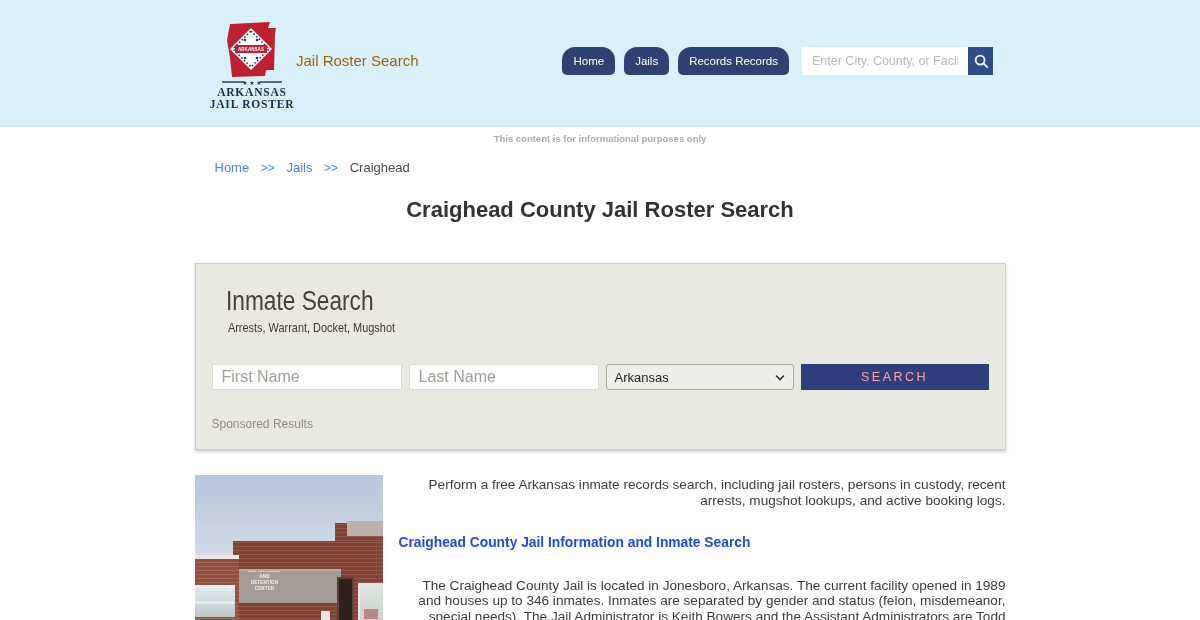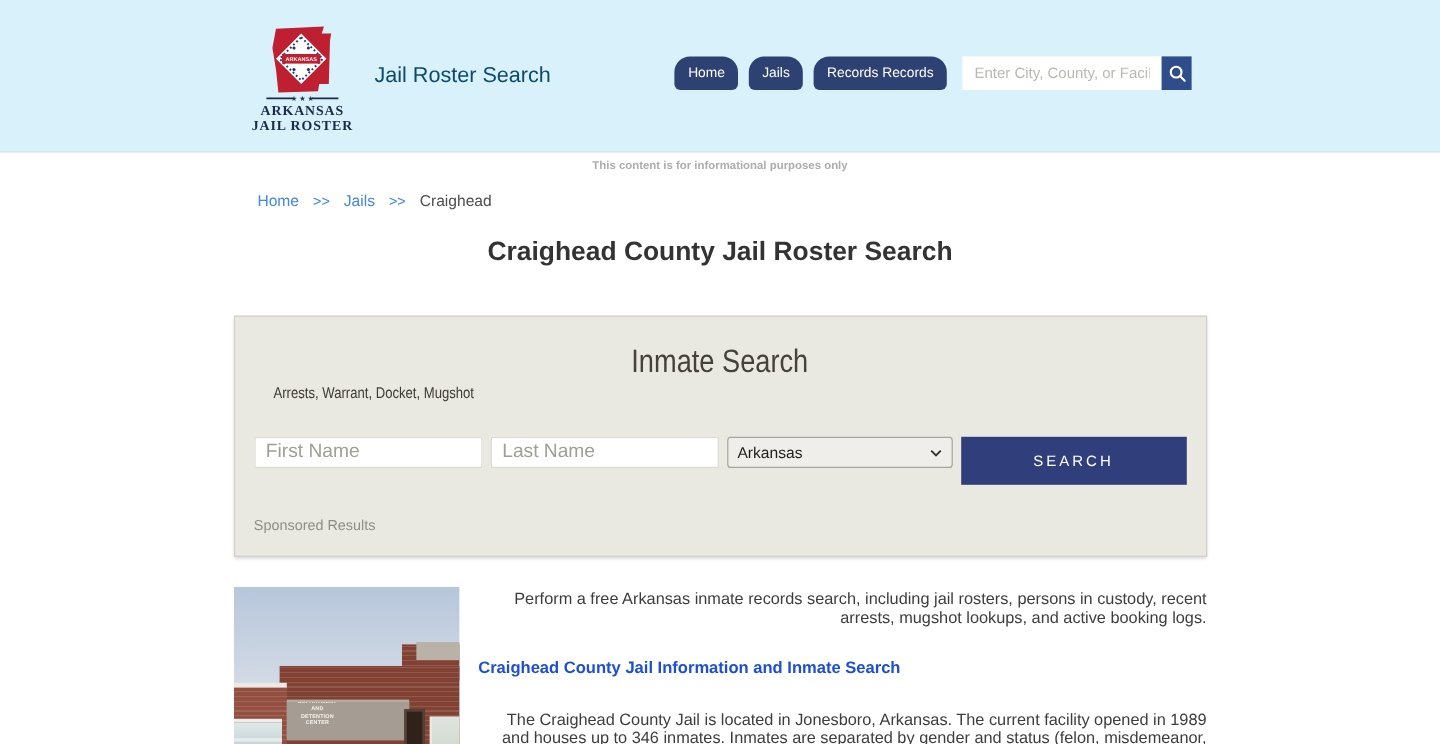--- a/index.html
+++ b/index.html
@@ -3,21 +3,21 @@
 <meta charset="utf-8">
 <style>
   * { margin:0; padding:0; box-sizing:border-box; }
   html,body { width:1200px; height:620px; overflow:hidden; background:#fff;
     font-family:"Liberation Sans", sans-serif; }
 
   
   .site-header { position:relative; width:1200px; height:127px; background:#d9f1fb;
     border-bottom:1px solid #cfe7f1; }
   .logo { position:absolute; left:208px; top:20px; width:96px; height:90px; cursor:pointer; }
-  .site-title { position:absolute; left:312px; top:52px; font-size:18px; color:#0c4a6e; }
+  .site-title { position:absolute; left:296px; top:52px; font-size:15px; color:#a16207; }
   .nav-search { position:absolute; right:207px; top:47px; display:flex; align-items:center; }
   .tab { height:28px; line-height:28px; padding:0 11px; margin-right:9px; background:#2e4173;
     color:#fff; font-size:11.5px; border:none; border-radius:13px 13px 5px 5px; cursor:pointer;
     font-family:"Liberation Sans", sans-serif; }
   .tab:last-of-type { margin-right:13px; }
   .hdr-search { display:flex; height:28px; }
   .hdr-search input { width:166px; height:28px; border:none; padding:0 10px; font-size:12.5px;
     color:#444; outline:none; font-family:"Liberation Sans", sans-serif; }
   .hdr-search input::placeholder { color:#b9b9b4; }
   .hdr-search button { width:25px; height:28px; background:#2f4d8a; border:none; cursor:pointer;
@@ -27,32 +27,32 @@
   .disclaimer { margin-top:6px; text-align:center; font-size:9.5px; font-weight:bold; color:#aeacac; }
   .crumbs { width:811px; margin:16px auto 0; padding-left:20px; font-size:13px; color:#555; }
   .crumbs a { color:#4285f4; text-decoration:none; cursor:pointer; }
   .crumbs .sep { color:#4285f4; margin:0 8px; font-size:12px; }
   .crumbs .current { color:#4d4d4d; }
   .page-title { margin-top:22px; text-align:center; font-size:22px; font-weight:bold; color:#333; }
 
   
   .panel { width:811px; margin:40px auto 0; background:#e9e8e1; border:1px solid #cfcfc7;
     box-shadow:0 2px 3px rgba(0,0,0,.18); padding:12px 16px 18px; }
-  .panel-title { text-align:center; margin-top:10px; font-size:27px; color:#46413a; }
+  .panel-title { margin-top:10px; font-size:27px; color:#46413a; }
   .panel-title span, .panel-sub span { display:inline-block; transform:scaleX(.84); transform-origin:center; }
   .panel-sub { text-align:left; margin-top:3px; font-size:13px; color:#403b34; }
   .form-row { display:flex; margin-top:29px; gap:7px; }
   .form-row .txt { width:190px; height:26px; border:1px solid #dcdcd2; padding:0 9px;
     font-size:16px; color:#333; outline:none; background:#fff; font-family:"Liberation Sans", sans-serif; }
   .form-row .txt::placeholder { color:#a09f97; }
   .fake-select { width:190px; height:26px; background:#efeeea; border:1px solid #a6a69e;
     border-radius:3px; display:flex; align-items:center; padding:0 8px; font-size:13px; color:#1f1f1f;
     cursor:pointer; }
   .fake-select .val { flex:1; }
-  .btn-search { width:190px; height:40px; background:#313e7c; border:none; color:#ffffff;
+  .btn-search { width:190px; height:26px; background:#313e7c; border:none; color:#fca5a5;
     font-size:12.5px; letter-spacing:2.5px; cursor:pointer; font-family:"Liberation Sans", sans-serif; }
   .sponsored { margin-top:27px; font-size:12px; color:#8f8d86; }
 
   
   .content { width:811px; margin:25px auto 0; display:flex; gap:16px; }
   .photo { position:relative; width:188px; height:170px; flex:0 0 188px; overflow:hidden; }
   .sky { position:absolute; inset:0; background:linear-gradient(#b7c6db,#dfe4ea 70%,#e8eaec); }
   .brick { background-color:#81423
 4; }
   .brick, .brick2 { background-color:#814234;

